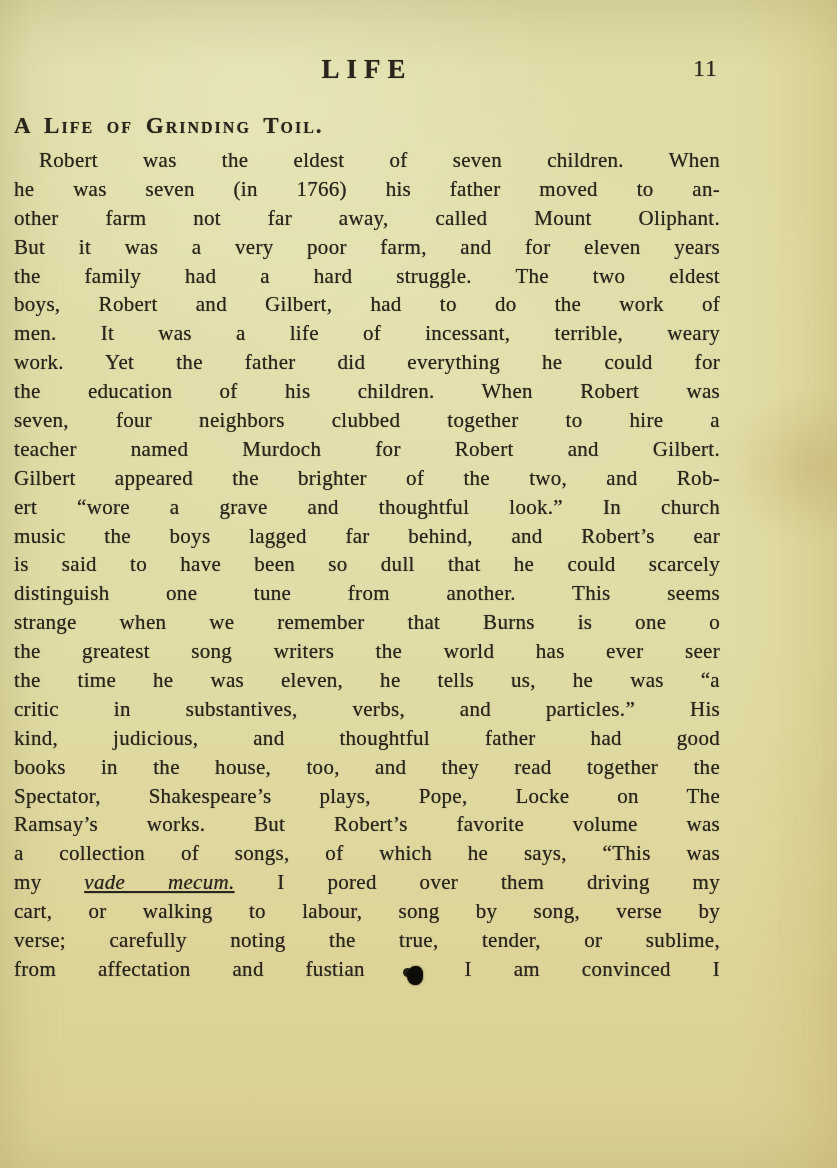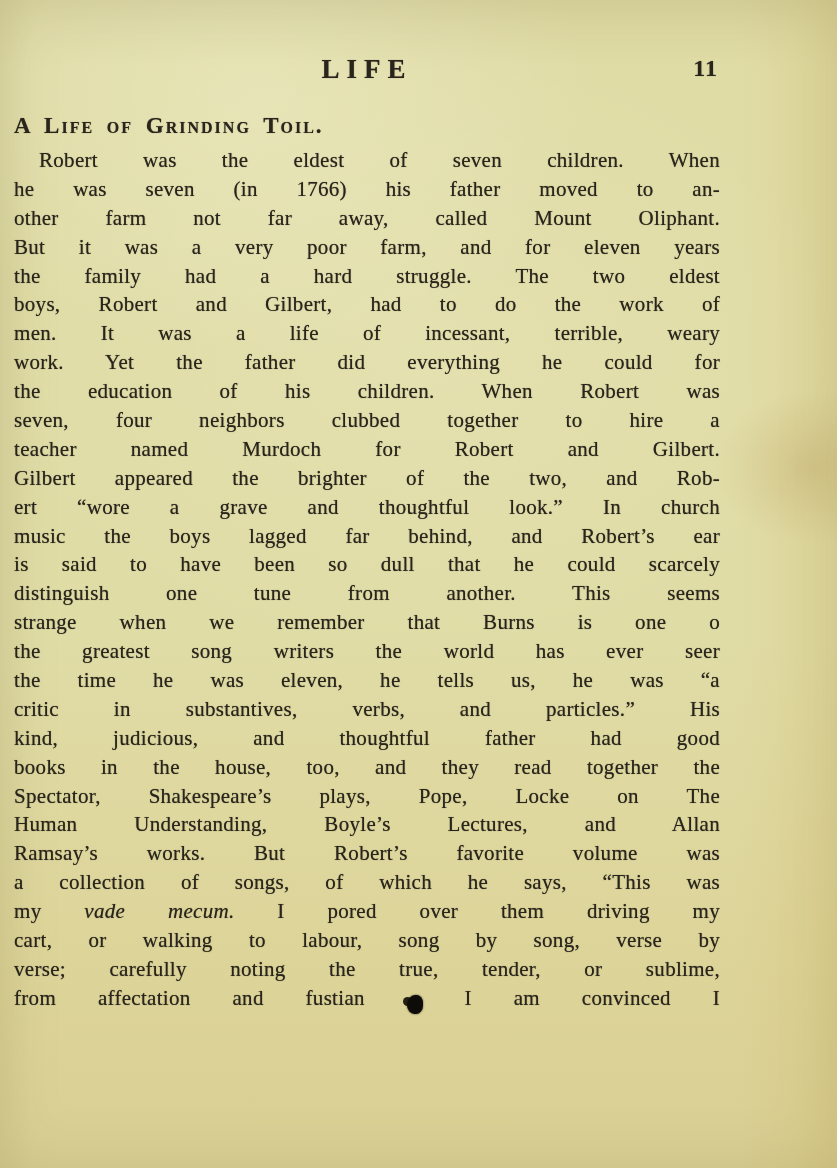--- a/index.html
+++ b/index.html
@@ -45,21 +45,21 @@
     font-weight: 600;
     text-shadow: 0 0 1px rgba(30,25,15,0.55);
   }
   .page-number {
     position: absolute;
     top: -1px;
     right: 2px;
     font-size: 24px;
     line-height: 31px;
     letter-spacing: 1px;
-    font-weight: 700;
+    font-weight: 400;
     text-shadow: 0 0 1px rgba(30,25,15,0.55);
   }
   .section-heading {
     text-align: left;
     font-variant: small-caps;
     font-size: 23px;
     line-height: 23px;
     letter-spacing: 2px;
     word-spacing: 5px;
     font-weight: 600;
@@ -73,21 +73,21 @@
     text-shadow: 0 0.2px 0.9px rgba(35,30,18,0.65);
   }
   .body-text .line {
     line-height: 28.9px;
     height: 28.9px;
     text-align: justify;
     text-align-last: justify;
     white-space: nowrap;
   }
   .body-text .line:first-child { padding-left: 25px; }
-  .it { font-style: italic; }
+  .it { font-style: italic; text-decoration: underline; }
   .ink-blot {
     display: inline-block;
     width: 16px;
     height: 19px;
     background: var(--blot);
     border-radius: 60% 48% 52% 55%;
     vertical-align: -9px;
     position: relative;
     box-shadow: 0 0 2px rgba(14,12,8,0.8);
   }
@@ -130,21 +130,20 @@
         <div class="line"><span>music the boys lagged far behind, and Robert’s ear</span></div>
         <div class="line"><span>is said to have been so dull that he could scarcely</span></div>
         <div class="line"><span>distinguish one tune from another. This seems</span></div>
         <div class="line"><span>strange when we remember that Burns is one o</span></div>
         <div class="line"><span>the greatest song writers the world has ever seer</span></div>
         <div class="line"><span>the time he was eleven, he tells us, he was “a</span></div>
         <div class="line"><span>critic in substantives, verbs, and particles.” His</span></div>
         <div class="line"><span>kind, judicious, and thoughtful father had good</span></div>
         <div class="line"><span>books in the house, too, and they read together the</span></div>
         <div class="line"><span>Spectator, Shakespeare’s plays, Pope, Locke on The</span></div>
-        <div class="line"><span>Human Understanding, Boyle’s Lectures, and Allan</span></div>
         <div class="line"><span>Ramsay’s works. But Robert’s favorite volume was</span></div>
         <div class="line"><span>a collection of songs, of which he says, “This was</span></div>
         <div class="line"><span>my </span><span class="it">vade mecum.</span><span> I pored over them driving my</span></div>
         <div class="line"><span>cart, or walking to labour, song by song, verse by</span></div>
         <div class="line"><span>verse; carefully noting the true, tender, or sublime,</span></div>
         <div class="line"><span>from affectation and fustian </span><span class="ink-blot"></span><span> I am convinced I</span></div>
       </div>
   </div>
 </div>
 

